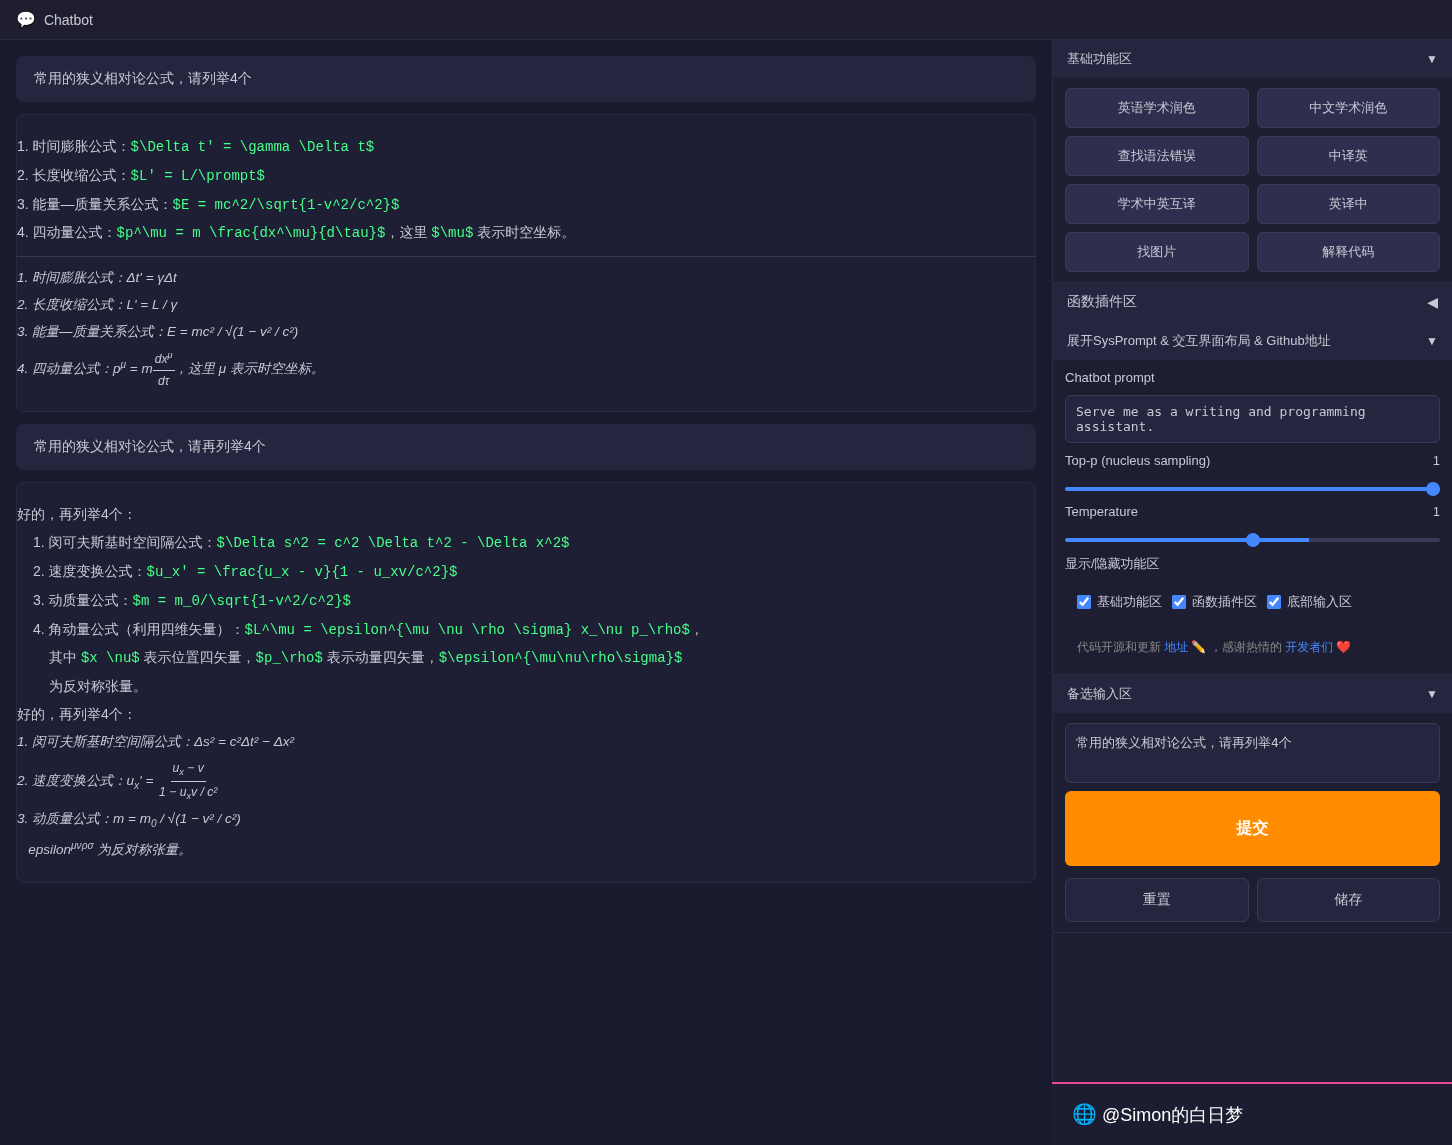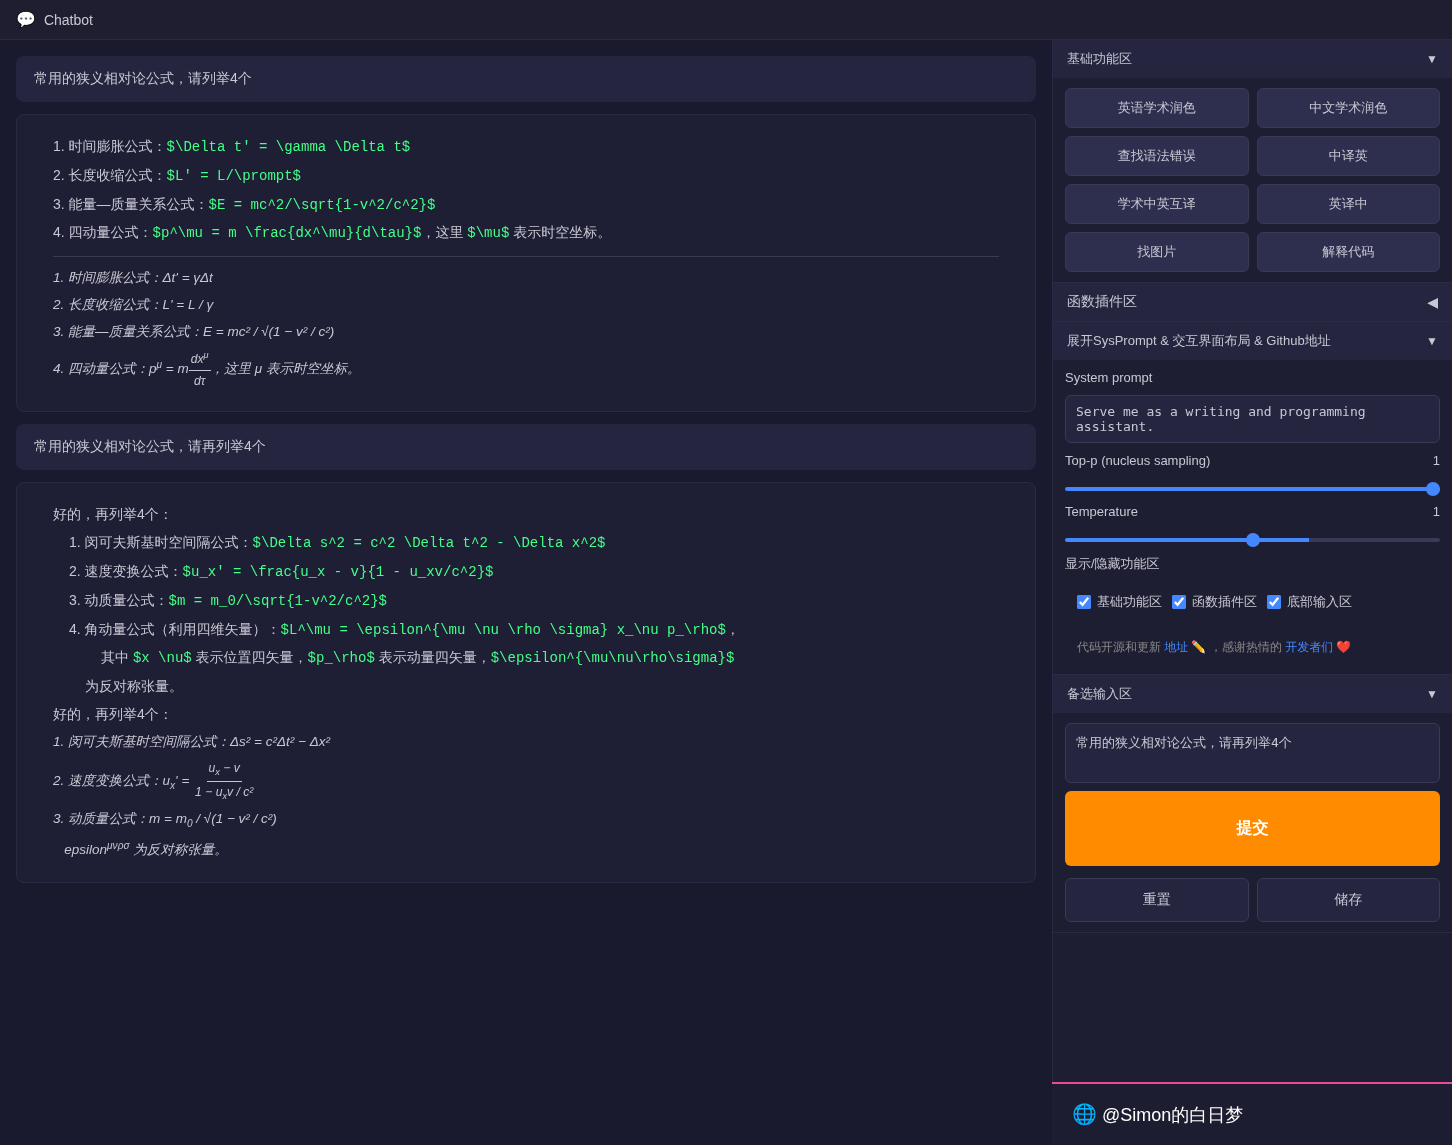--- a/index.html
+++ b/index.html
@@ -59,21 +59,21 @@
       padding: 14px 18px;
       color: #c8c8d4;
       font-size: 14px;
       align-self: stretch;
     }
 
     
     .assistant-message {
       background: #1e1e34;
       border-radius: 8px;
-      padding: 16px 36px;
+      padding: 16px 0;
       color: #c8c8d4;
       font-size: 14px;
       border: 1px solid #2a2a44;
     }
 
     .assistant-message .formula-line {
       margin: 4px 0;
       line-height: 1.7;
     }
 
@@ -417,21 +417,21 @@
       </div>
       <div class="formula-line" style="margin-left:16px">
         2. 速度变换公式：<span class="latex-green">$u_x' = \frac{u_x - v}{1 - u_xv/c^2}$</span>
       </div>
       <div class="formula-line" style="margin-left:16px">
         3. 动质量公式：<span class="latex-green">$m = m_0/\sqrt{1-v^2/c^2}$</span>
       </div>
       <div class="formula-line" style="margin-left:16px">
         4. 角动量公式（利用四维矢量）：<span class="latex-green">$L^\mu = \epsilon^{\mu \nu \rho \sigma} x_\nu p_\rho$</span>，
       </div>
-      <div class="formula-line" style="margin-left:48px">
+      <div class="formula-line" style="margin-left:32px">
         其中 <span class="latex-green">$x \nu$</span> 表示位置四矢量，<span class="latex-green">$p_\rho$</span> 表示动量四矢量，<span class="latex-green">$\epsilon^{\mu\nu\rho\sigma}$</span>
       </div>
       <div class="formula-line" style="margin-left:32px">
         为反对称张量。
       </div>
       <div class="formula-line">好的，再列举4个：</div>
       <div class="formula-line rendered-formula">
         1. 闵可夫斯基时空间隔公式：<i>Δs² = c²Δt² − Δx²</i>
       </div>
       <div class="formula-line rendered-formula">
@@ -475,21 +475,21 @@
         <span class="arrow">◀</span>
       </div>
     </div>
 
     <div class="panel-section">
       <div class="panel-section-header">
         <span>展开SysPrompt &amp; 交互界面布局 &amp; Github地址</span>
         <span class="arrow">▼</span>
       </div>
       <div class="sysprompt-section">
-        <div style="color:#c8c8d4;font-size:13px;">System prompt</div>
+        <div style="color:#c8c8d4;font-size:13px;">Chatbot prompt</div>
         <textarea class="sysprompt-input" rows="2" style="">Serve me as a writing and programming assistant.</textarea>
 
         <div class="slider-row">
           <span class="slider-label">Top-p (nucleus sampling)</span>
           <span class="slider-value">1</span>
         </div>
         <div class="slider-container">
           <input type="range" class="topp-slider" min="0" max="1" step="0.01" value="1" style="">
         </div>
 

